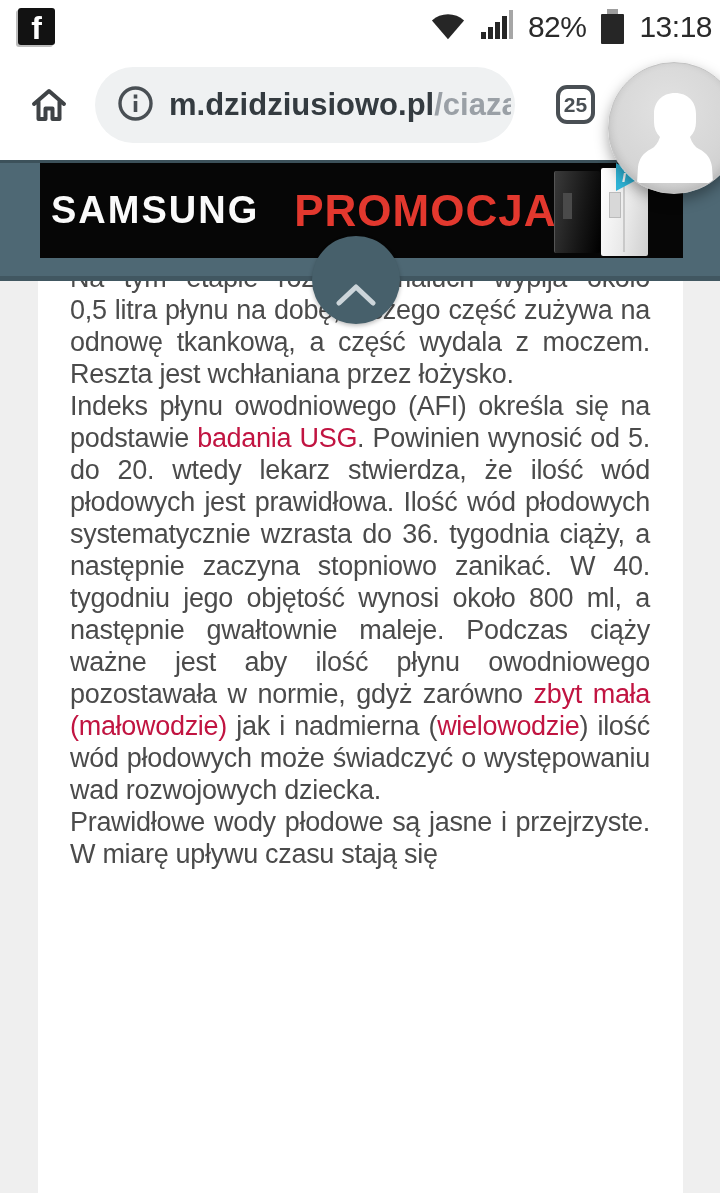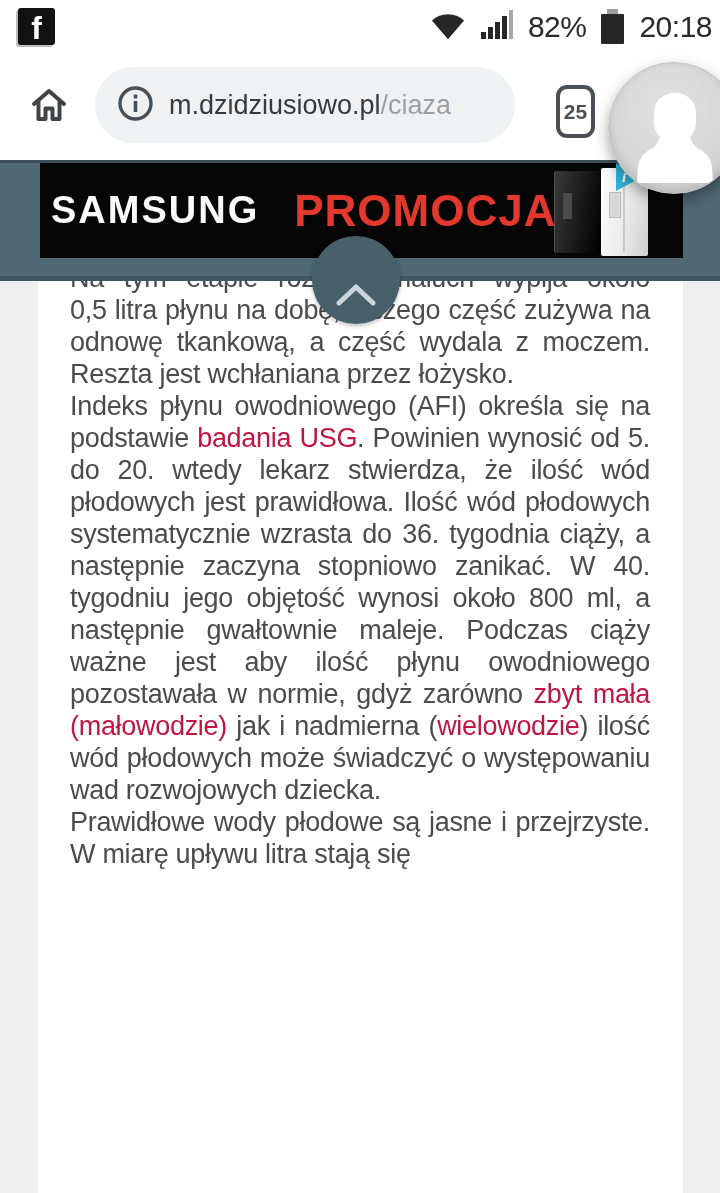--- a/index.html
+++ b/index.html
@@ -17,23 +17,23 @@
   .status-right .txt{font-size:30px;letter-spacing:-0.5px;}
   .battery{position:relative;width:23px;height:36px;margin:0 2px;}
   .battery .cap{position:absolute;top:0;left:6px;width:11px;height:5px;background:#9e9e9e;}
   .battery .body{position:absolute;top:5px;left:0;width:23px;height:30px;background:#262626;border-radius:1px;}
   
   .chrome{position:absolute;top:54px;left:0;right:0;height:106px;background:#fff;z-index:14;}
   .home-btn{position:absolute;left:26px;top:28px;width:46px;height:46px;}
   .omnibox{position:absolute;left:95px;top:13px;width:420px;height:76px;border-radius:38px;background:#eff1f2;
     display:flex;align-items:center;padding:0 4px 0 22px;box-sizing:border-box;overflow:hidden;white-space:nowrap;}
   .info-ic{flex:0 0 auto;margin-right:15px;}
-  .url{font-size:27px;color:#343b40;overflow:hidden;white-space:nowrap;}
+  .url{font-size:31px;color:#343b40;overflow:hidden;white-space:nowrap;font-weight:bold;}
   .url .path{color:#9aa0a6;}
-  .tabbox{position:absolute;left:556px;top:31px;width:39px;height:53px;border:4px solid #494f54;border-radius:11px;
+  .tabbox{position:absolute;left:556px;top:31px;width:39px;height:39px;border:4px solid #494f54;border-radius:11px;
     display:flex;align-items:center;justify-content:center;font-size:21px;font-weight:bold;color:#494f54;box-sizing:border-box;}
   
   .avatar{position:absolute;left:608px;top:62px;width:132px;height:132px;border-radius:50%;z-index:20;
     background:radial-gradient(circle at 45% 35%, #e2e2e2 0%, #d6d6d6 55%, #c6c6c6 100%);
     box-shadow:0 6px 14px rgba(0,0,0,0.35), inset 0 -3px 8px rgba(0,0,0,0.12);
     border:1px solid #c2c2c2;box-sizing:border-box;overflow:hidden;}
   .avatar svg{position:absolute;left:14px;top:16px;}
   
   .band{position:absolute;top:160px;left:0;right:0;height:121px;background:var(--band,#4e6874);z-index:5;}
   .band::before{content:"";position:absolute;top:0;left:0;right:0;height:3px;background:rgba(0,0,0,0.22);}
@@ -85,21 +85,21 @@
           <rect x="16" y="14" width="5" height="17" fill="#262626"></rect>
           <rect x="23" y="8" width="5" height="23" fill="#262626"></rect>
           <rect x="30" y="2" width="4" height="29" fill="#a6a6a6"></rect>
         </svg>
       </span>
       <span class="txt">82%</span>
       <span class="battery">
         <span class="cap"></span>
           <span class="body"></span>
       </span>
-      <span class="txt">20:18</span>
+      <span class="txt">13:18</span>
     </div>
   </div>
 
   <div class="chrome">
     <div class="home-btn">
       <svg width="46" height="46" viewBox="0 0 46 46">
         <path d="M8 22 L23 9 L38 22 M12.5 18.5 V37 H19.5 V26.5 H26.5 V37 H33.5 V18.5" fill="none" stroke="#3f4346" stroke-width="4" stroke-linejoin="round" stroke-linecap="round"></path>
       </svg>
     </div>
     <div class="omnibox">
@@ -143,16 +143,16 @@
   </div>
 
   <div class="card">
     <p class="body-text clipped-line">Na tym etapie rozwoju maluch wypija około</p>
     <p class="body-text">0,5 litra płynu na dobę, z czego część zużywa na odnowę tkankową, a część wydala z moczem. Reszta jest wchłaniana przez łożysko.</p>
 
 
     <p class="body-text"><span>Indeks płynu owodniowego (AFI) określa się na podstawie </span><span class="link">badania USG</span><span>. Powinien wynosić od 5. do 20. wtedy lekarz stwierdza, że ilość wód płodowych jest prawidłowa. Ilość wód płodowych systematycznie wzrasta do 36. tygodnia ciąży, a następnie zaczyna stopniowo zanikać. W 40. tygodniu jego objętość wynosi około 800 ml, a następnie gwałtownie maleje. Podczas ciąży ważne jest aby ilość płynu owodniowego pozostawała w normie, gdyż zarówno </span><span class="link">zbyt mała (małowodzie)</span><span> jak i nadmierna (</span><span class="link">wielowodzie</span><span>) ilość wód płodowych może świadczyć o występowaniu wad rozwojowych dziecka.</span></p>
 
 
-    <p class="body-text">Prawidłowe wody płodowe są jasne i przejrzyste. W miarę upływu litra stają się</p>
+    <p class="body-text">Prawidłowe wody płodowe są jasne i przejrzyste. W miarę upływu czasu stają się</p>
   </div>
 
 </div>
 
 </body></html>

